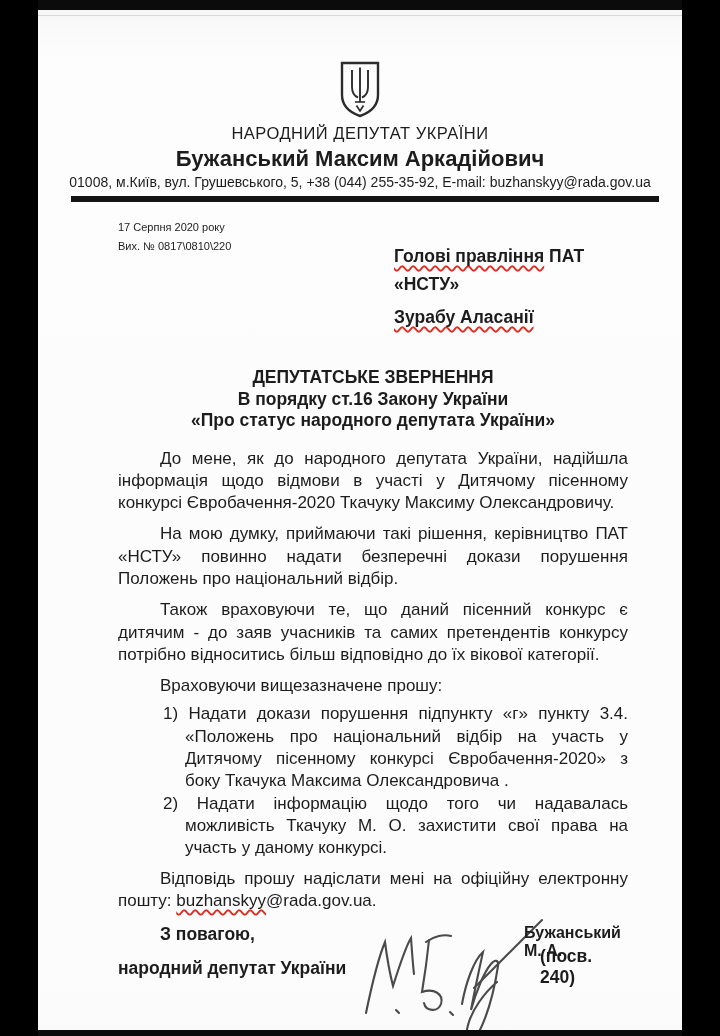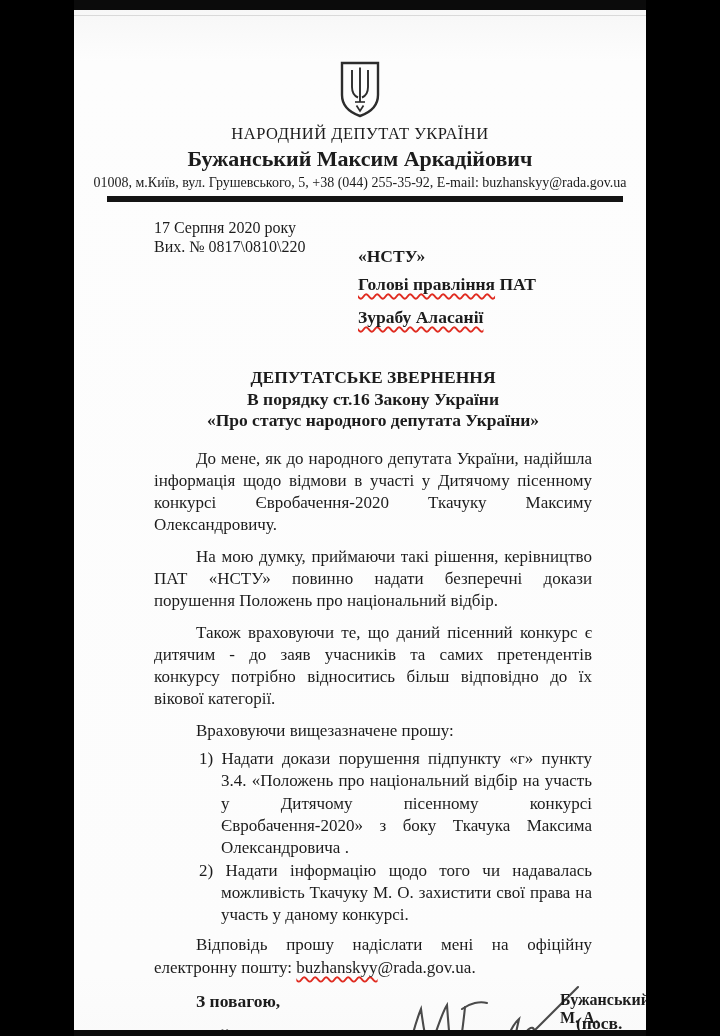--- a/index.html
+++ b/index.html
@@ -1,23 +1,23 @@
 <!DOCTYPE html>
 <html><head>
 <meta charset="utf-8">
 <style>
   * { margin: 0; padding: 0; box-sizing: border-box; }
   html, body { background: #000; }
   .page {
     position: relative;
-    width: 572px;
+    width: 644px;
     height: 1036px;
     margin: 0 auto;
     background: linear-gradient(180deg, #f6f6f6 0%, #fdfdfd 6%, #fcfcfc 94%, #fafafa 100%);
-    font-family: Liberation Serif, serif;
+    font-family: Liberation Sans, sans-serif;
     color: #1c1c1c;
     overflow: hidden;
   }
   .bar-top {
     position: absolute; top: 0; left: 0;
     width: 100%; height: 10px; background: #0b0b0b;
   }
   .bar-bottom {
     position: absolute; bottom: 0; left: 0;
     width: 100%; height: 6px; background: #0b0b0b;
@@ -48,21 +48,21 @@
   }
   .rule {
     margin: 5px 23px 0 33px;
     height: 2px;
     border-top: 4px solid #141414;
     border-bottom: 2px solid #141414;
   }
   
   .content { position: relative; padding: 0 54px 0 80px; }
   .meta-row { display: flex; justify-content: space-between; min-height: 126px; }
-  .meta { margin-top: 16px; font-size: 16px; line-height: 19px; }
+  .meta { margin-top: 16px; font-size: 11px; line-height: 19px; }
   .recipient {
     margin-top: 40px;
     margin-right: 2px;
     width: 232px;
     font-size: 17.5px;
     font-weight: bold;
     line-height: 28px;
   }
   .recipient .r3 { margin-top: 5px; }
   .sq {
@@ -129,22 +129,22 @@
   </header>
   <div class="rule"></div>
 
   <div class="content">
     <div class="meta-row">
       <div class="meta">
         <div>17 Серпня 2020 року</div>
         <div>Вих. № 0817\0810\220</div>
       </div>
       <div class="recipient">
+        <div><span class="sq">Голові правління</span><span> ПАТ</span></div>
         <div>«НСТУ»</div>
-        <div><span class="sq">Голові правління</span><span> ПАТ</span></div>
         <div class="r3"><span class="sq">Зурабу Аласанії</span></div>
       </div>
     </div>
 
     <div class="title-block">
       <div>ДЕПУТАТСЬКЕ ЗВЕРНЕННЯ</div>
       <div>В порядку ст.16 Закону України</div>
       <div>«Про статус народного депутата України»</div>
     </div>
 

